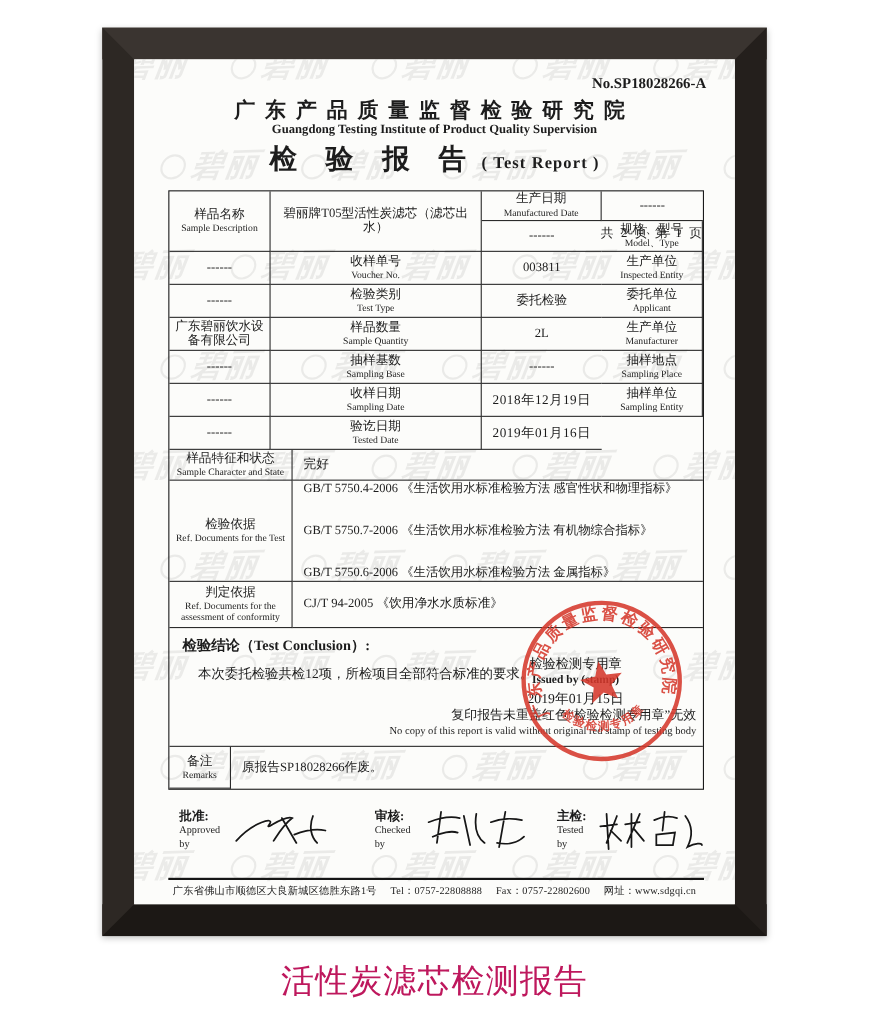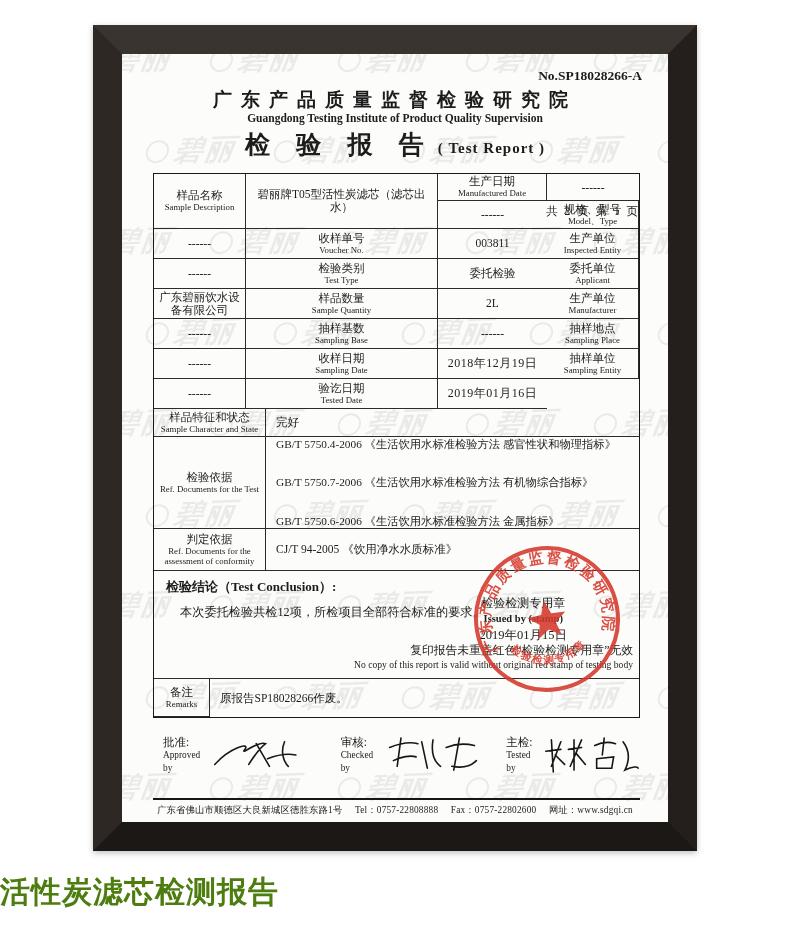--- a/index.html
+++ b/index.html
@@ -64,34 +64,34 @@
   .copy-note .en { font-size:9.6px; line-height:13px; }
 
   .stamp { position:absolute; right:16px; top:-28px; width:152px; height:152px;
     transform:rotate(-10deg); opacity:.88; z-index:2; pointer-events:none; }
 
   
   .sign-row { position:absolute; left:31px; top:672px; width:487px; height:58px;
     display:flex; align-items:center; }
   .sig-group { display:flex; align-items:center; }
   .sig-label { text-align:left; line-height:13px; }
-  .sig-label .cn { font-size:11.5px; }
+  .sig-label .cn { font-size:11.5px;font-weight:bold; }
   .sig-label .en { font-size:9.3px; }
   .sig-svg { margin-left:2px; }
 
   
   .footer-line { position:absolute; left:31px; top:744px; width:487px; border-top:2px solid #161616; }
   .footer-text { position:absolute; left:0; top:750px; width:100%; text-align:center;
     font-size:9.3px; letter-spacing:.2px; white-space:nowrap; }
   .footer-text span { margin:0 5px; }
 
   
-  .caption { position:absolute; left:0; top:872px; width:100%; 
-    font-family:"Liberation Sans","DejaVu Sans",sans-serif; font-size:30px; font-weight:700;
-    color:#4d7c0f; letter-spacing:1px; }
+  .caption { position:absolute; left:0; top:872px; width:100%; text-align:center;
+    font-family:"Liberation Sans","DejaVu Sans",sans-serif; font-size:30px; font-weight:400;
+    color:#be185d; letter-spacing:1px; }
 </style>
 </head>
 <body>
 
 <div class="scene">
   <div class="frame">
     <div class="paper">
       <div class="wm-layer">
           <span class="wm" style="left: -40px; top: -14px;">碧丽</span>
           <span class="wm" style="left: 88px; top: -14px;">碧丽</span>

